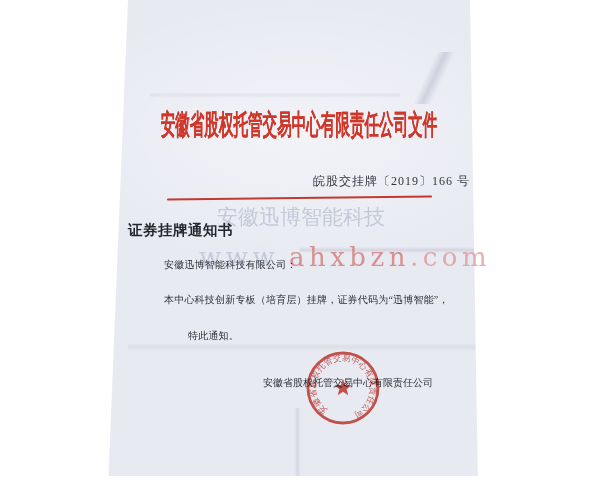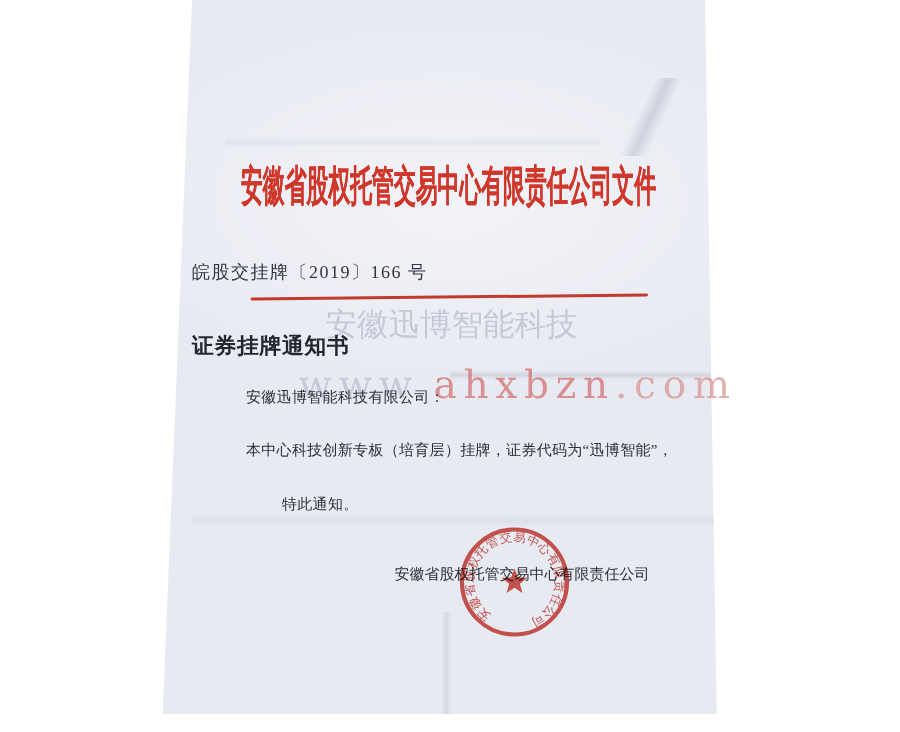--- a/index.html
+++ b/index.html
@@ -33,21 +33,21 @@
 
   .abs{position:absolute;white-space:nowrap;}
 
   
   .org-title-wrap{position:absolute;left:128px;top:110px;width:342px;display:flex;justify-content:center;}
   .org-title{
     font-size:28px;font-weight:700;line-height:30px;color:var(--red-title);
     white-space:nowrap;transform:scaleX(0.52);transform-origin:center;
     text-shadow:0 0 0.5px var(--red-title);
   }
-  .doc-number-wrap{position:absolute;left:128px;top:173px;width:342px;display:flex;justify-content:flex-start;}
+  .doc-number-wrap{position:absolute;left:128px;top:173px;width:342px;display:flex;justify-content:flex-end;}
   .doc-number{font-size:12px;color:#33343c;letter-spacing:1px;}
   .red-rule{position:absolute;left:167px;top:197px;width:265px;height:2px;background:var(--red-line);transform:rotate(-0.6deg);border-radius:1px;}
 
   
   .wm-company{left:217px;top:206px;font-size:21px;line-height:22px;letter-spacing:0px;color:var(--wm-gray);font-family:"Liberation Sans","DejaVu Sans",sans-serif;text-align:center;}
   .wm-url{left:199px;top:243px;font-size:26px;line-height:28px;letter-spacing:4.5px;font-family:"DejaVu Serif","Liberation Serif",serif;}
   .wm-url .p1{color:var(--wm-www);}
   .wm-url .p2{color:var(--wm-pink);}
   .wm-url .p3{color:var(--wm-pink-light);}
 

